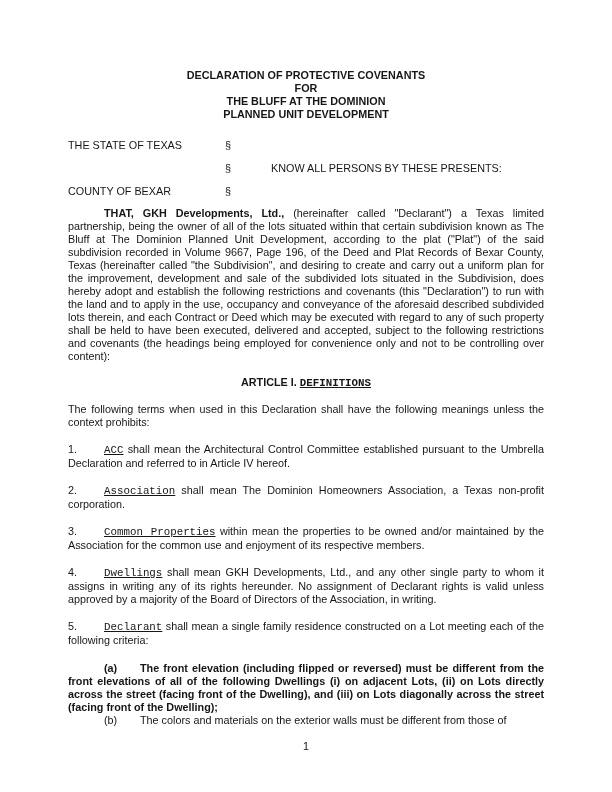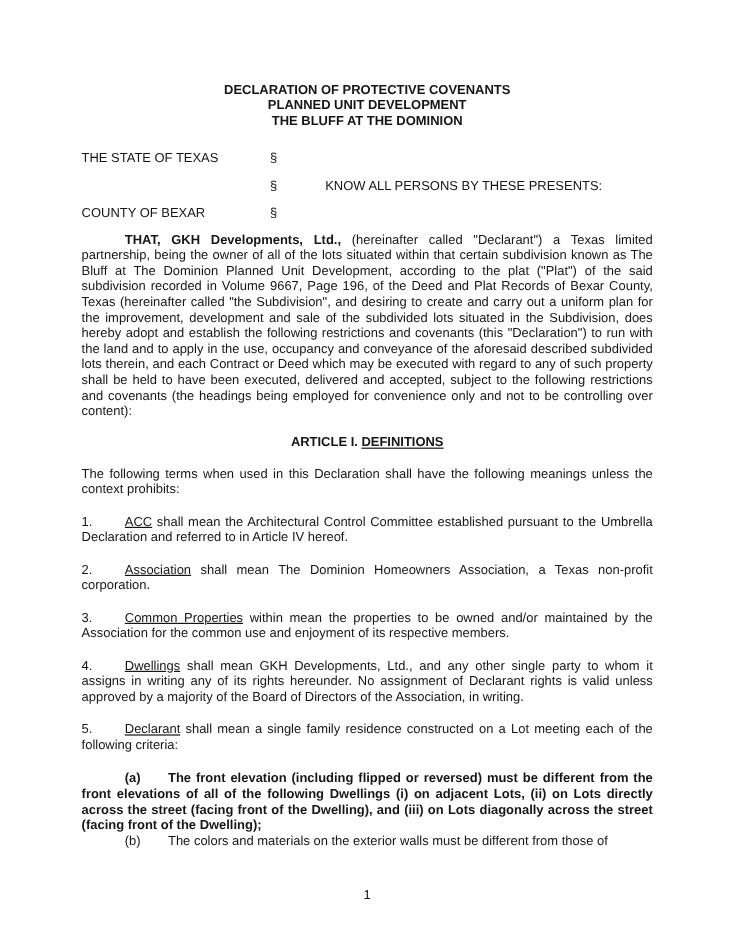--- a/index.html
+++ b/index.html
@@ -34,21 +34,21 @@
   .jurat .cell { white-space: nowrap; }
   .para {
     margin: 0;
     text-align: justify;
   }
   .recital {
     margin-top: 9px;
     text-indent: 36px;
   }
   .bold { font-weight: bold; margin-top: 40px; }
-  .u { text-decoration: underline; }
+  .u { text-decoration: underline; font-family: Liberation Mono, monospace; }
   .article-heading {
     margin-top: 13px;
     text-align: center;
     font-weight: bold;
   }
   .intro { margin-top: 13px; }
   .def-item { margin-top: 14px; }
   .def-num {
     display: inline-block;
     width: 36px;
@@ -71,22 +71,23 @@
     text-align: center;
   }
 </style>
 </head>
 <body>
 
 <div class="page">
 
   <div class="title-block">
     <div>DECLARATION OF PROTECTIVE COVENANTS</div>
+    <div>FOR</div>
+    <div>THE BLUFF AT THE DOMINION</div>
     <div>PLANNED UNIT DEVELOPMENT</div>
-    <div>THE BLUFF AT THE DOMINION</div>
   </div>
 
   <div class="jurat">
     <div class="cell">THE STATE OF TEXAS</div>
     <div class="cell">§</div>
     <div class="cell"></div>
 
     <div class="cell"></div>
     <div class="cell">§</div>
     <div class="cell">KNOW ALL PERSONS BY THESE PRESENTS:</div>

